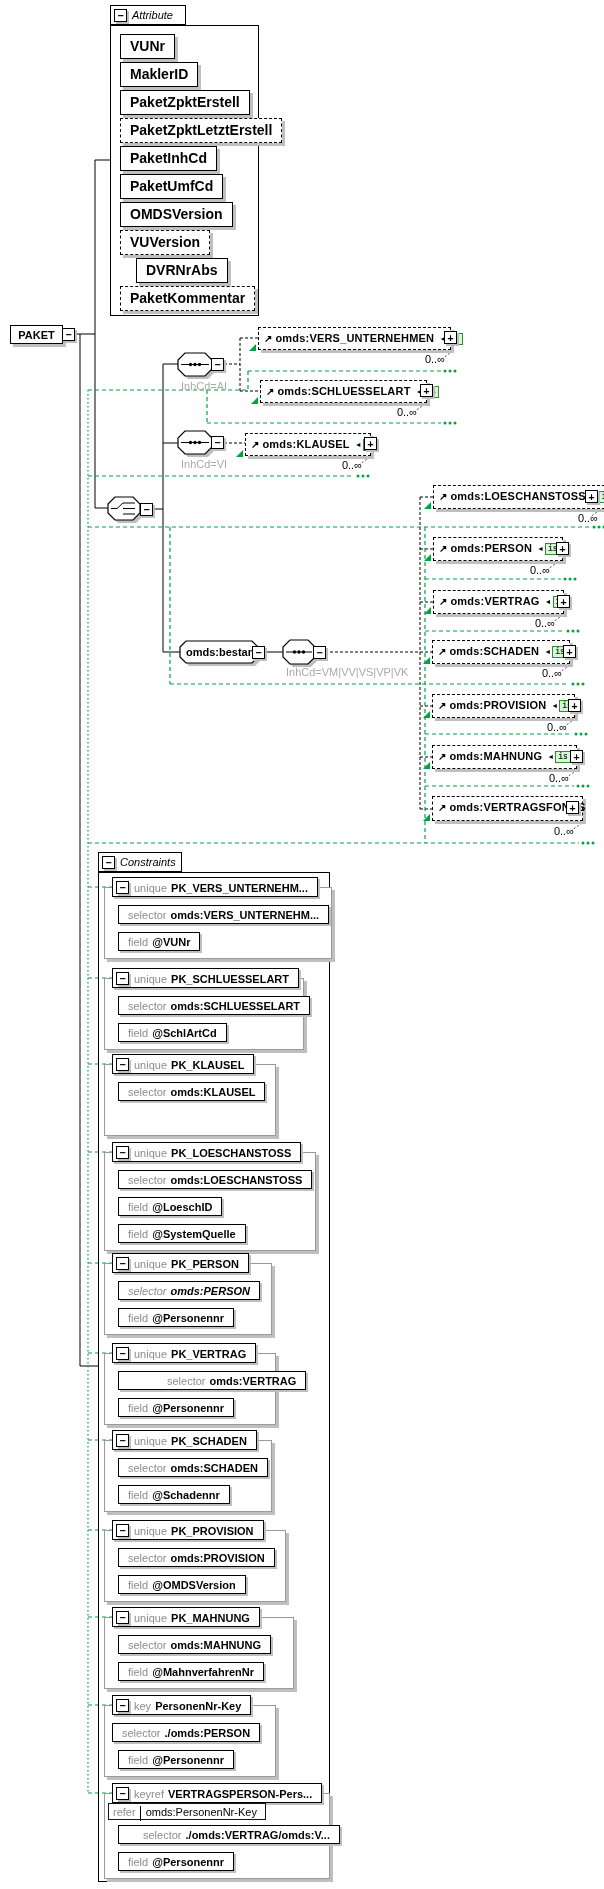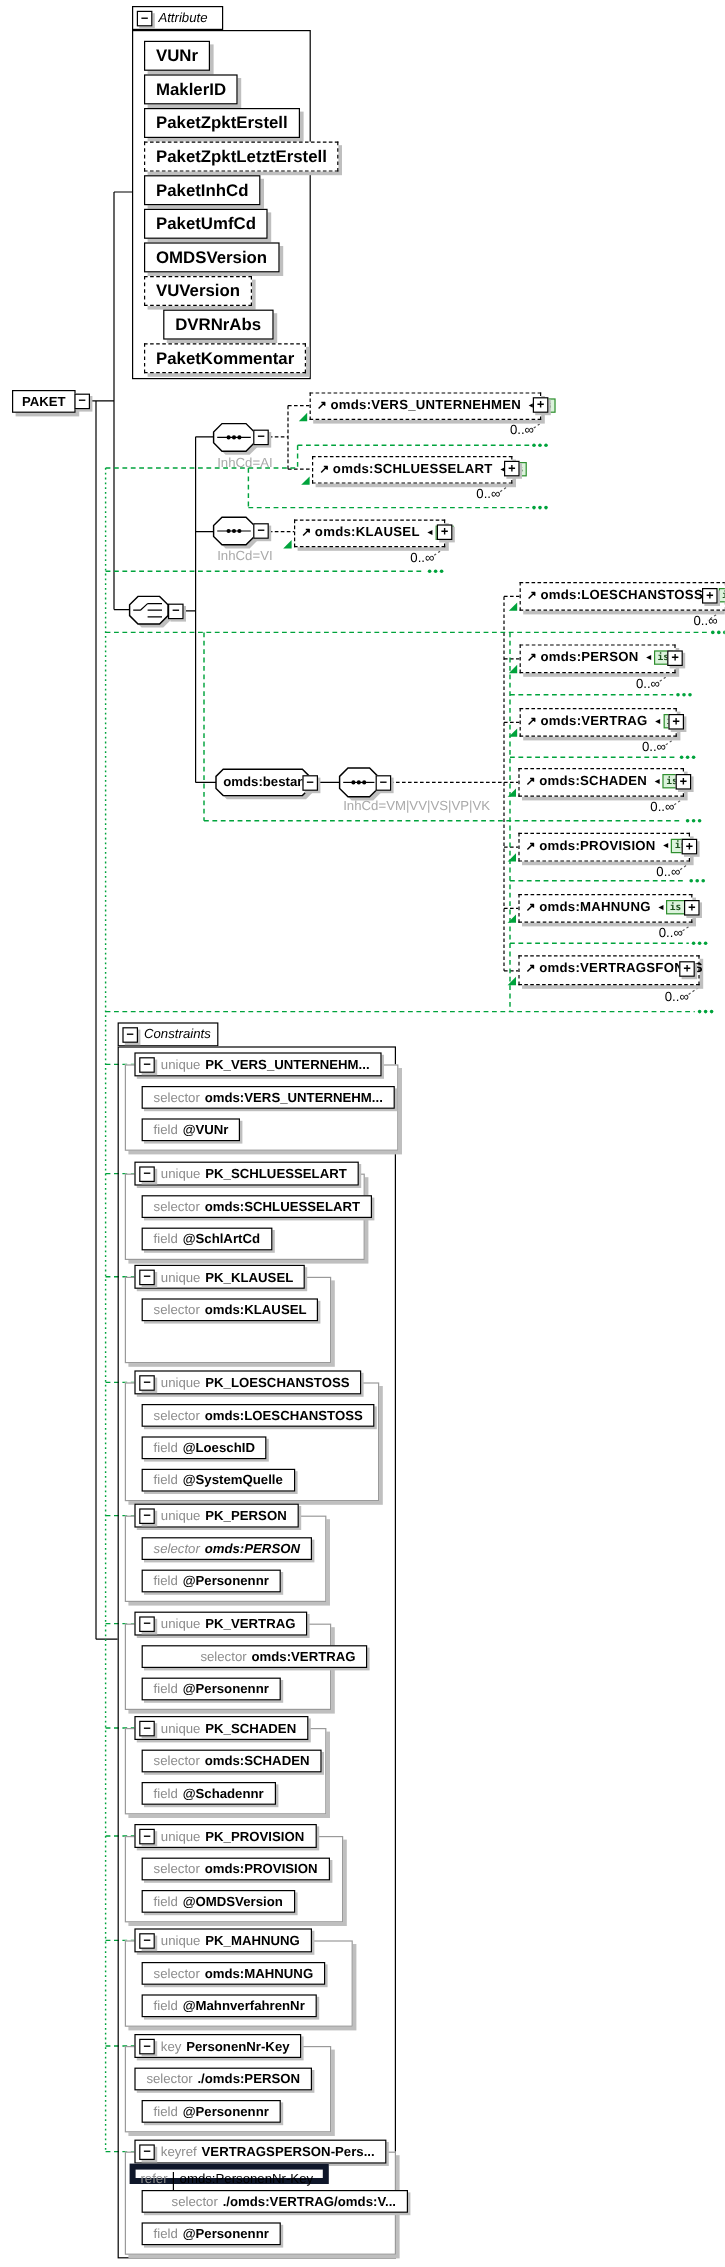--- a/index.html
+++ b/index.html
@@ -36,21 +36,21 @@
            padding-top:3px;}
   .bestand-label{font-weight:bold;font-size:11px;}
   
   .cbody{border:1px solid #9a9a9a;background:#fff;box-shadow:3px 3px 0 #bfbfbf;}
   .hdr-tab{border:1px solid #000;background:#fff;height:20px;padding:4px 9px 0 21px;
            font-size:11px;box-shadow:2px 2px 0 #bfbfbf;}
   .crow{border:1px solid #000;background:#fff;box-shadow:2px 2px 0 #bfbfbf;
         height:19px;padding:3px 9px 0 9px;font-size:11px;}
   .kw{color:#8c8c8c;}
   .cname{font-weight:bold;margin-left:4px;}
-  .refrow{border:5px solid #0f172a;background:#fff;height:17px;padding:2px 8px 0 4px;font-size:11px;}
+  .refrow{border:1px solid #0f172a;background:#fff;height:17px;padding:2px 8px 0 4px;font-size:11px;}
   .refrow .kw{border-right:1px solid #000;padding-right:4px;margin-right:5px;display:inline-block;height:15px;}
 </style>
 </head>
 <body>
 
 <div id="stage">
 
 <svg id="wires" width="604" height="1889" viewBox="0 0 604 1889">
   <g stroke="#000" fill="none" stroke-width="1">
     <path d="M75,334 H95 M95,160 V508 M95,160 H110 M95,508 H108 M80,334 V1366 M80,1366 H98

